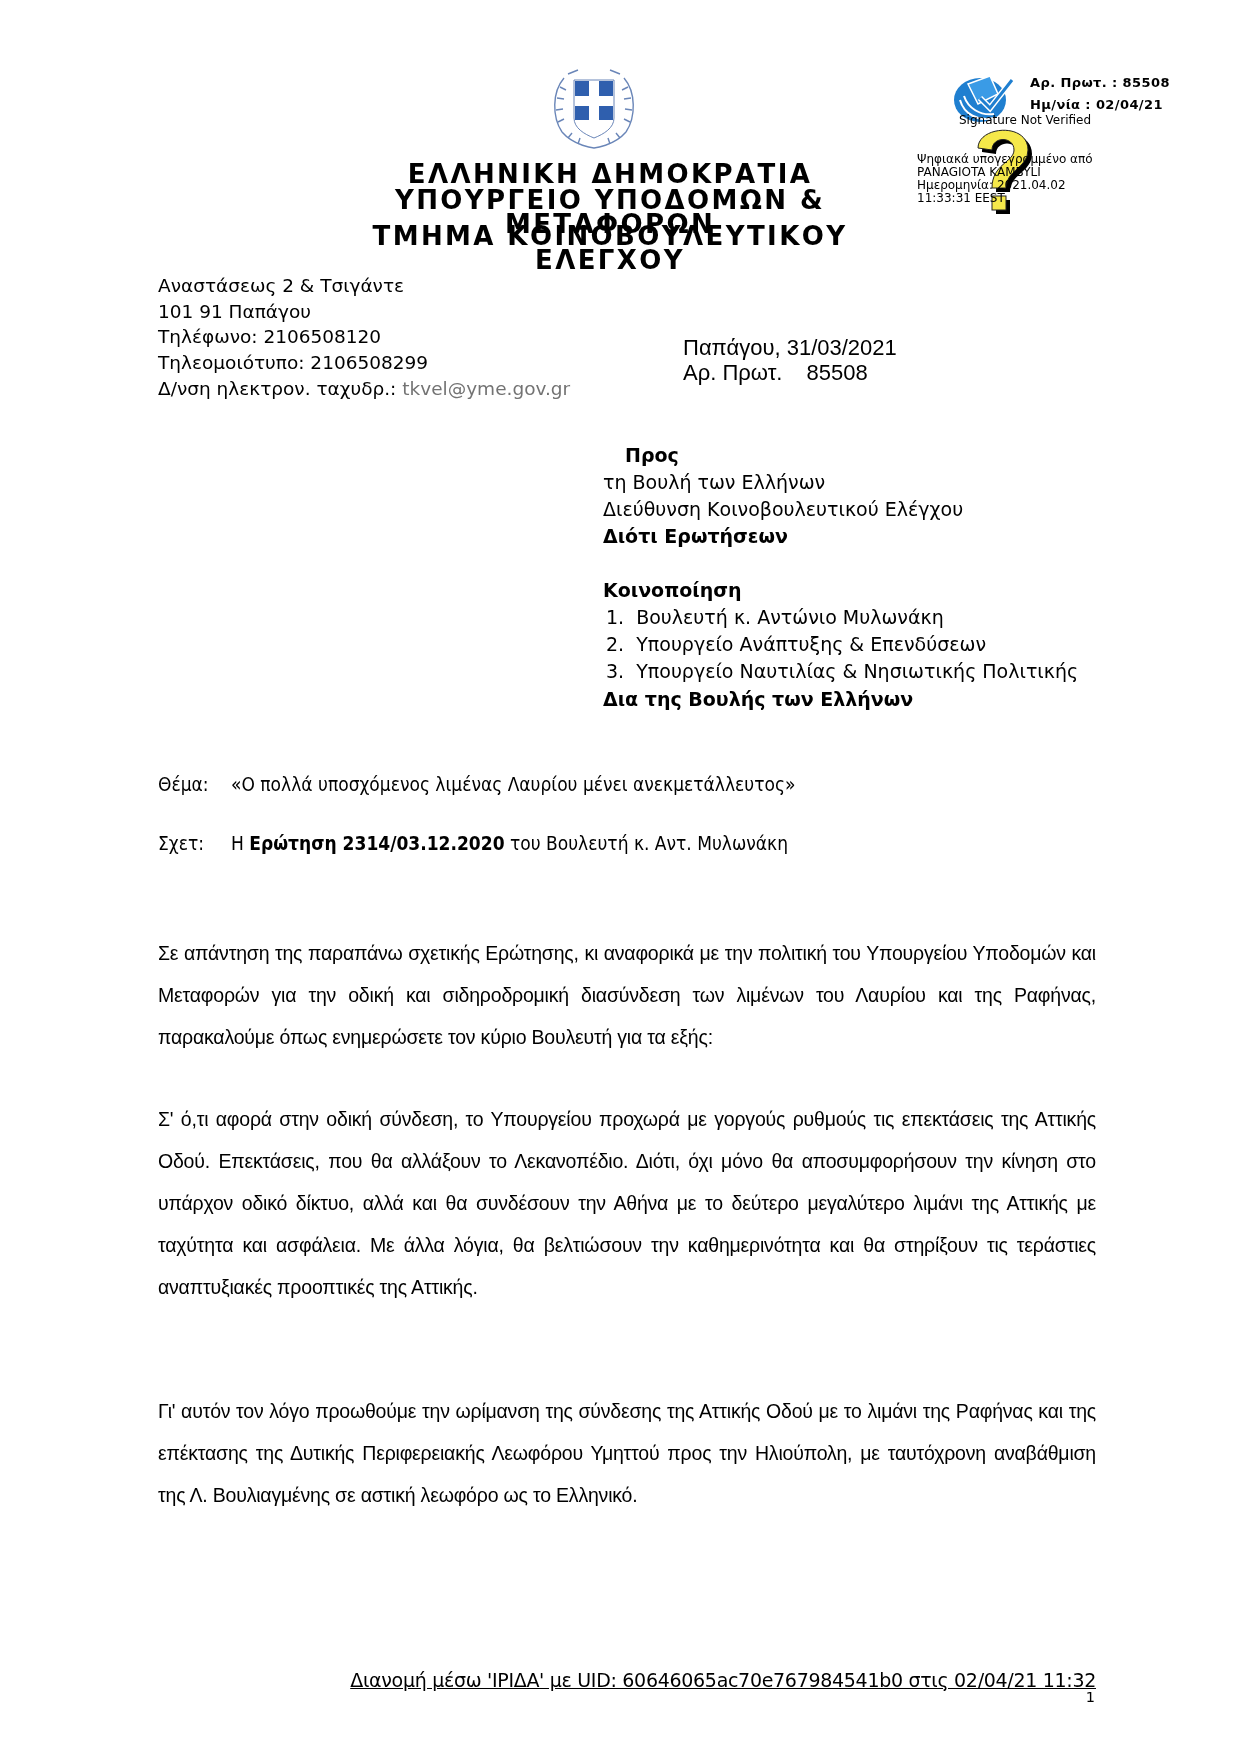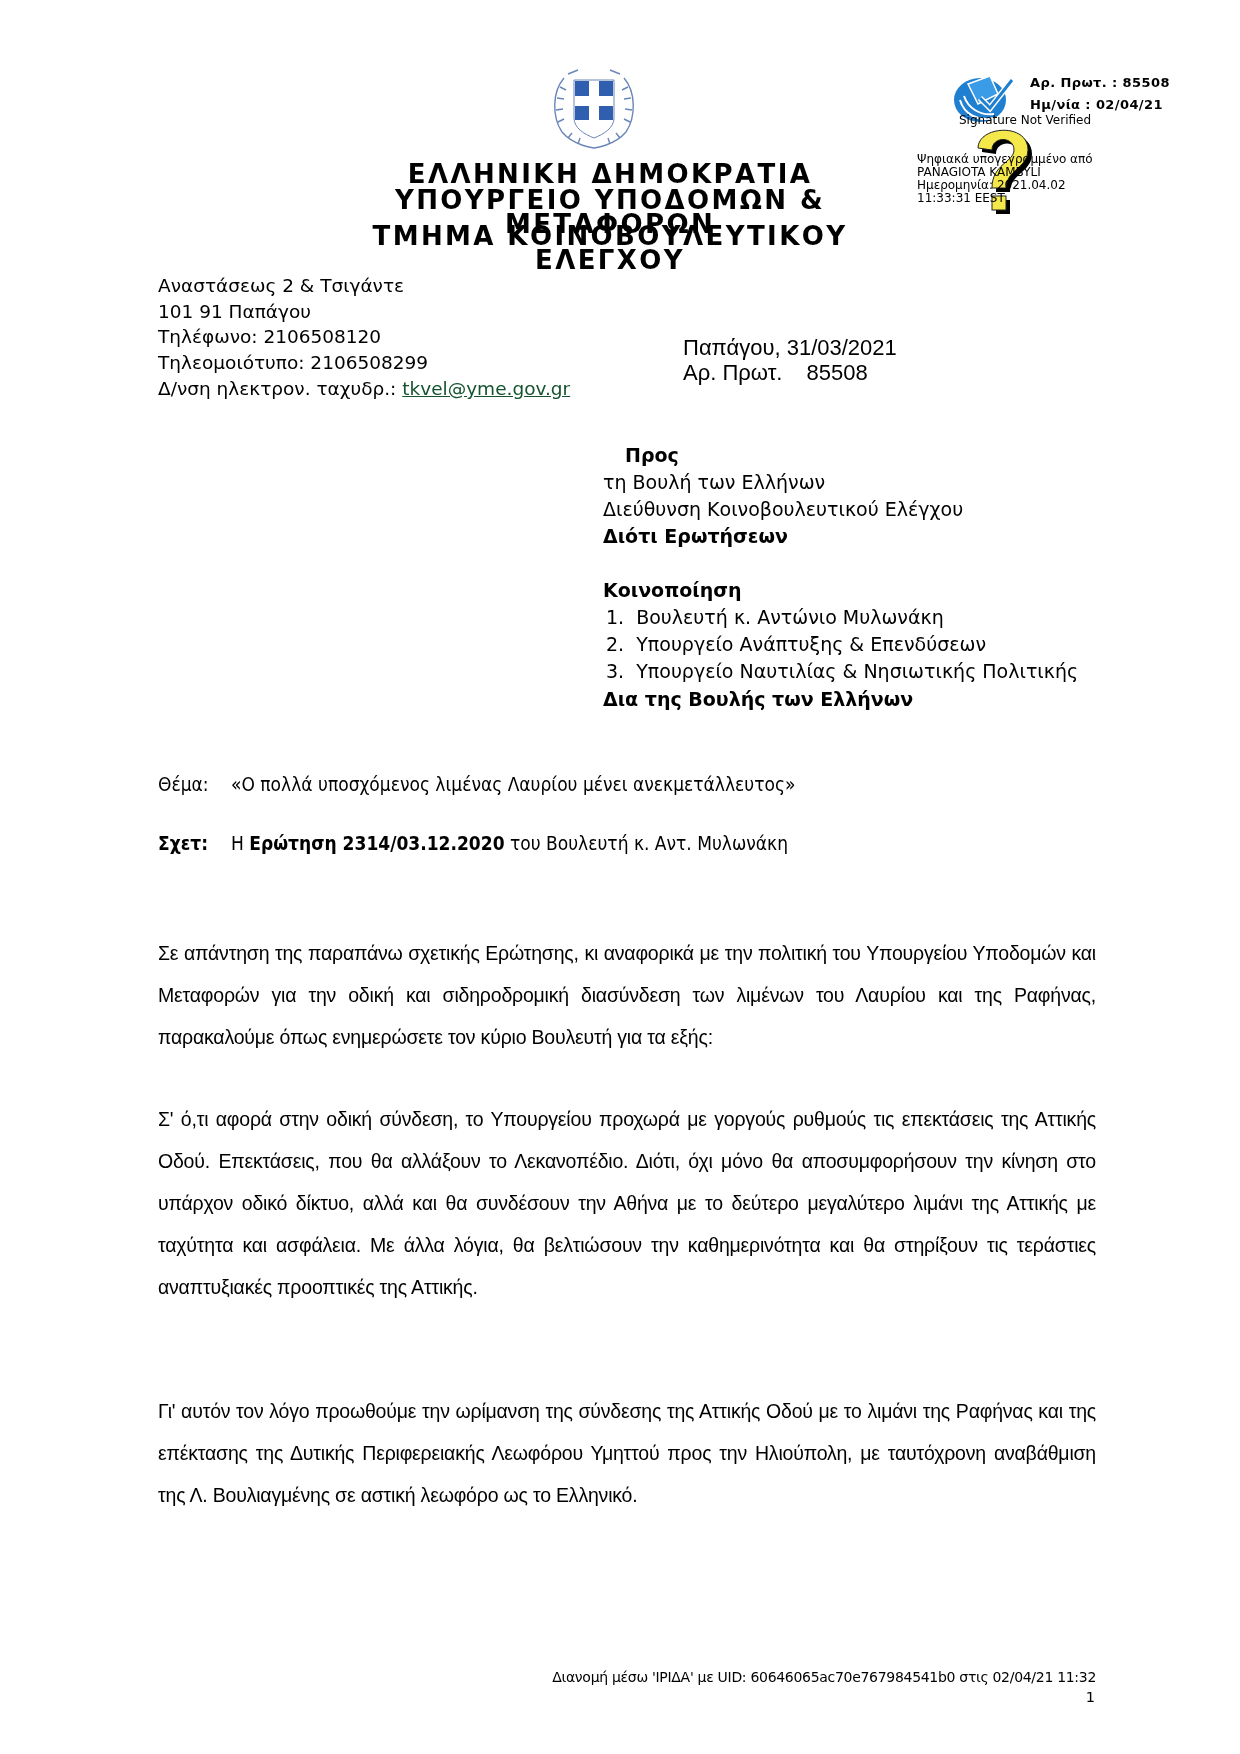--- a/index.html
+++ b/index.html
@@ -25,50 +25,50 @@
   #sig-date { left: 1030px; top: 98px; font-weight: bold; font-size: 13px; letter-spacing: .4px; }
   #sig-notver { left: 917px; top: 114px; margin-left: 42px; }
   #sig-by { left: 917px; top: 153px; }
   #sig-name { left: 917px; top: 166px; }
   #sig-dt { left: 917px; top: 179px; }
   #sig-time { left: 917px; top: 192px; }
 
   
   .addr { left: 158px; font-size: 18.5px; line-height: 25px; font-family: "DejaVu Sans", sans-serif; }
   #addr1 { top: 273px; } #addr2 { top: 299px; } #addr3 { top: 324px; text-align: center; } #addr4 { top: 350px; } #addr5 { top: 376px; }
-  .link { color: #14532d; text-decoration: underline; }
+  .link { color: #737373; }
 
   
   .dateblk { left: 683px; font-family: "Liberation Sans", sans-serif; font-size: 22px; line-height: 25px; }
   #date1 { top: 335px; } #date2 { top: 360px; }
 
   
   .rcp { left: 603px; font-size: 19px; line-height: 27px; }
   .b { font-weight: bold; }
   #to-h { top: 442px; margin-left: 22px; } #to-1 { top: 469px; } #to-2 { top: 496px; } #to-3 { top: 523px; }
   #cc-h { top: 577px; }
   #cc-1 { top: 604px; left: 606px; } #cc-2 { top: 631px; left: 606px; } #cc-3 { top: 658px; left: 606px; }
   #cc-via { top: 686px; }
 
   
   .meta { font-size: 19px; line-height: 26px; font-stretch: condensed; }
   #subj-lbl { left: 158px; top: 771px; }
   #subj-val { left: 231px; top: 771px; }
-  #ref-lbl { left: 158px; top: 830px; font-weight: bold; }
+  #ref-lbl { left: 158px; top: 830px; }
   #ref-val { left: 231px; top: 830px; }
 
   
   .para { left: 158px; width: 938px; font-size: 19.5px; line-height: 42px;
           text-align: justify; font-family: "Liberation Sans", sans-serif; letter-spacing: -0.2px; }
   #p1 { top: 932px; }
   #p2 { top: 1098px; }
   #p3 { top: 1390px; }
 
   
-  #footer { right: 144px; top: 1669px; font-size: 14px; font-family: "DejaVu Sans", sans-serif; letter-spacing: -0.3px; }
+  #footer { right: 144px; top: 1669px; font-size: 19px; font-family: "DejaVu Sans", sans-serif; letter-spacing: -0.3px; text-decoration: underline; }
   #pagenum { right: 145px; top: 1689px; font-size: 14.5px; }
 </style>
 </head>
 <body>
 
 <svg id="coat" class="abs" viewBox="0 0 92 92">
   <g fill="none" stroke="#6a86b8" stroke-width="1.4">
     <path d="M14 70 C4 55 4 30 16 16"></path>
     <path d="M78 70 C88 55 88 30 76 16"></path>
     <path d="M14 70 C26 84 46 86 46 86 C46 86 66 84 78 70"></path>

